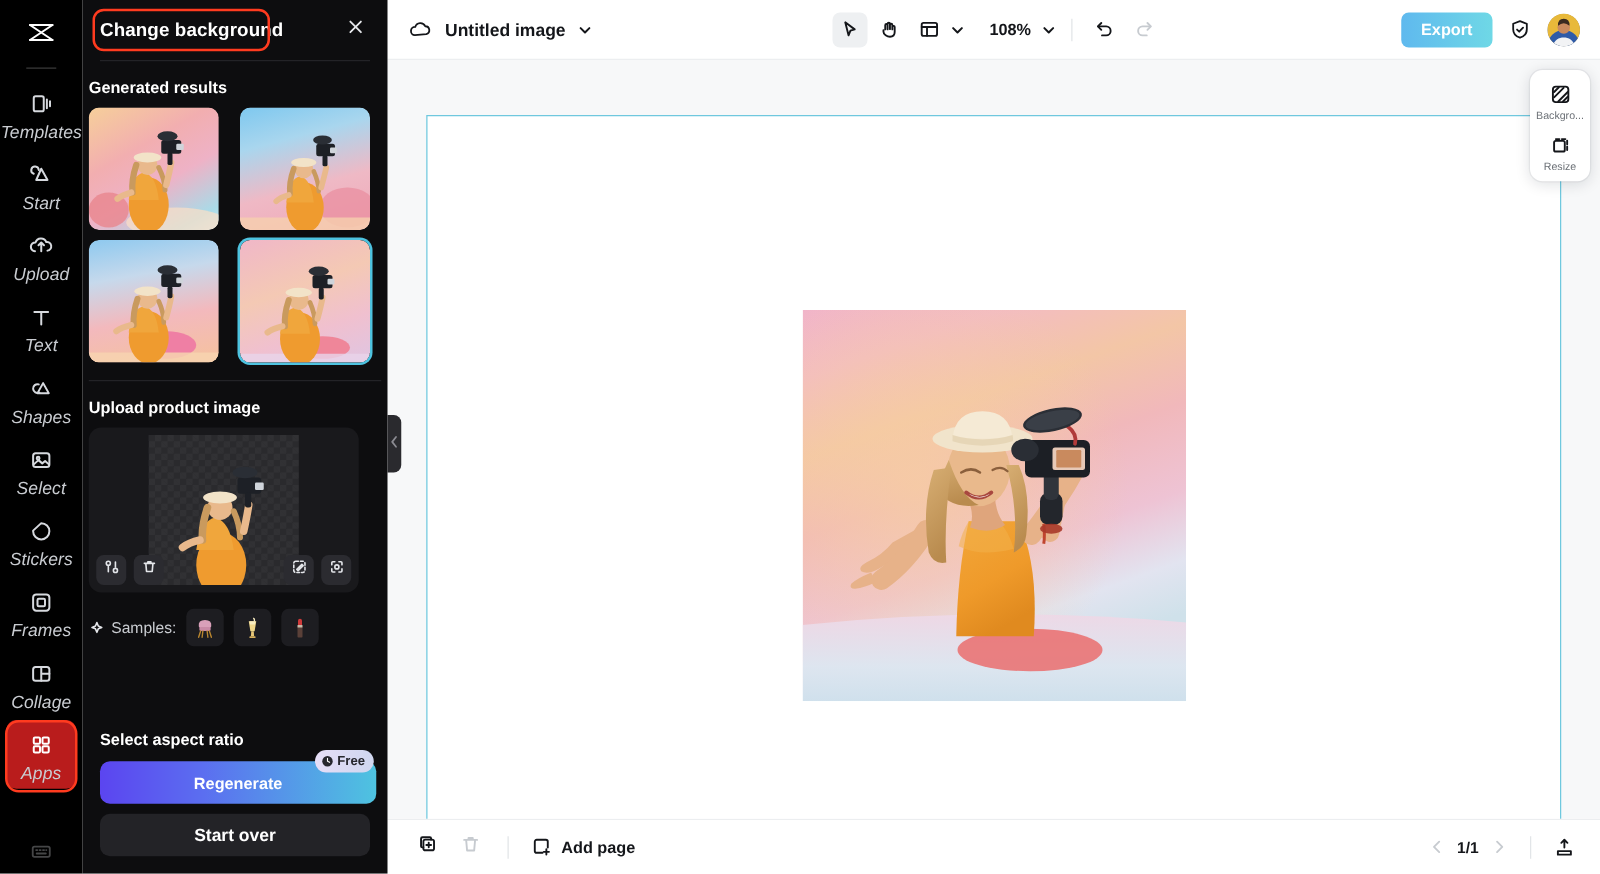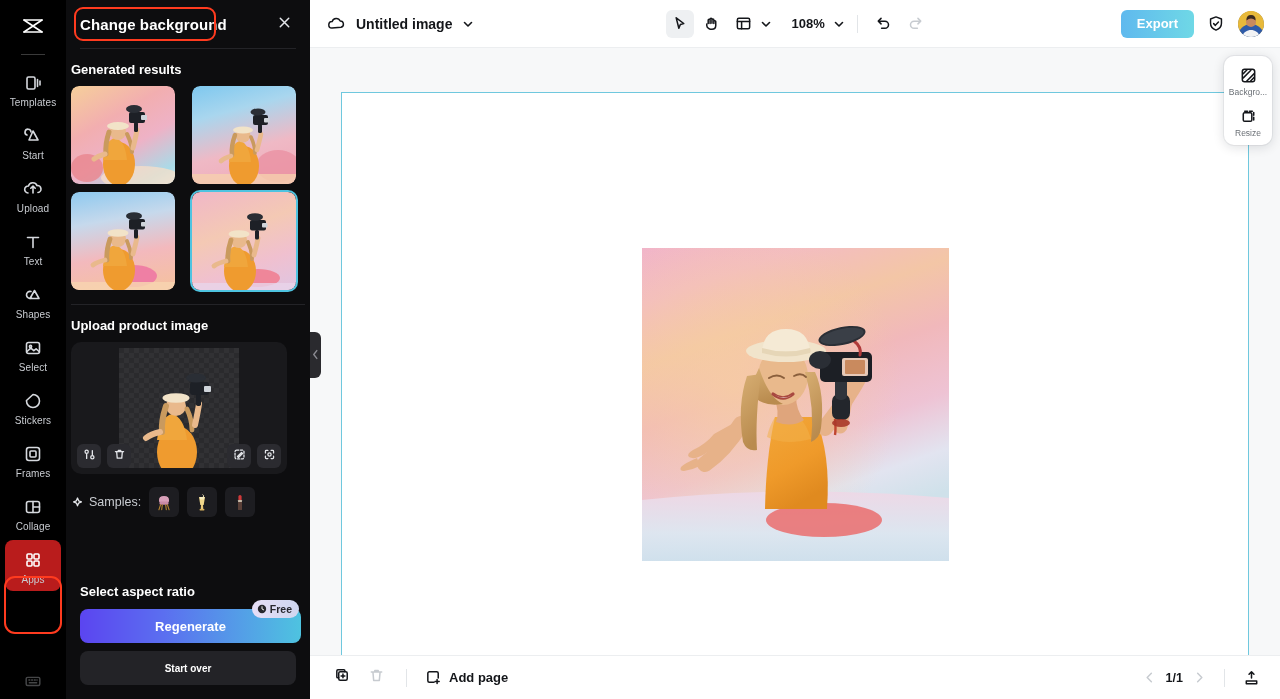--- a/index.html
+++ b/index.html
@@ -21,21 +21,21 @@
     width: 66px; height: 46px; display: flex; align-items: center; justify-content: center;
     margin-top: 4px;
   }
   .rail-sep { width: 24px; height: 1px; background: #3a3a3a; margin: 4px 0 8px; }
   .rail-item {
     width: 56px; padding: 9px 0 6px; display: flex; flex-direction: column;
     align-items: center; justify-content: center; gap: 4px;
     border-radius: 8px; cursor: pointer; margin-bottom: 2px;
   }
   .rail-item .ico { width: 22px; height: 22px; display: block; }
-  .rail-item .lbl { font-size: 10px; color: #c9ccd1; letter-spacing: .1px; line-height: 1; }
+  .rail-item .lbl { font-size: 14px; color: #c9ccd1; letter-spacing: .1px; line-height: 1; font-style: italic; }
   .rail-item.active { background: #b91c1c; }
   .rail-highlight {
     position: absolute; left: 4px; top: 576px; width: 58px; height: 58px;
     border: 2.5px solid #ff3b1f; border-radius: 11px; pointer-events: none; z-index: 8;
   }
   .rail-bottom {
     position: absolute; bottom: 8px; left: 0; width: 66px;
     display: flex; align-items: center; justify-content: center;
   }
   .rail-bottom .ico { width: 20px; height: 20px; opacity: .32; }
@@ -111,21 +111,21 @@
     color: #fff; font-size: 13px; font-weight: bold; font-family: "Liberation Sans", sans-serif;
   }
   .free-badge {
     position: absolute; right: -3px; top: -9px; height: 18px; padding: 0 7px 0 5px;
     border-radius: 9px; background: linear-gradient(90deg,#e6def7,#cfd6ef);
     display: flex; align-items: center; gap: 3px;
     font-size: 10.5px; color: #27272e; font-weight: bold;
   }
   .btn-start {
     width: 216px; height: 34px; border-radius: 8px; border: none; cursor: pointer;
-    background: #232327; color: #fff; font-size: 10px; font-weight: bold;
+    background: #232327; color: #fff; font-size: 14px; font-weight: bold;
     font-family: "Liberation Sans", sans-serif; margin-top: 8px;
   }
 
   .collapse-handle {
     position: absolute; left: 310px; top: 332px; width: 11px; height: 46px;
     background: #2a2a2e; border-radius: 0 6px 6px 0; cursor: pointer; z-index: 7;
     display: flex; align-items: center; justify-content: center;
   }
 
   

